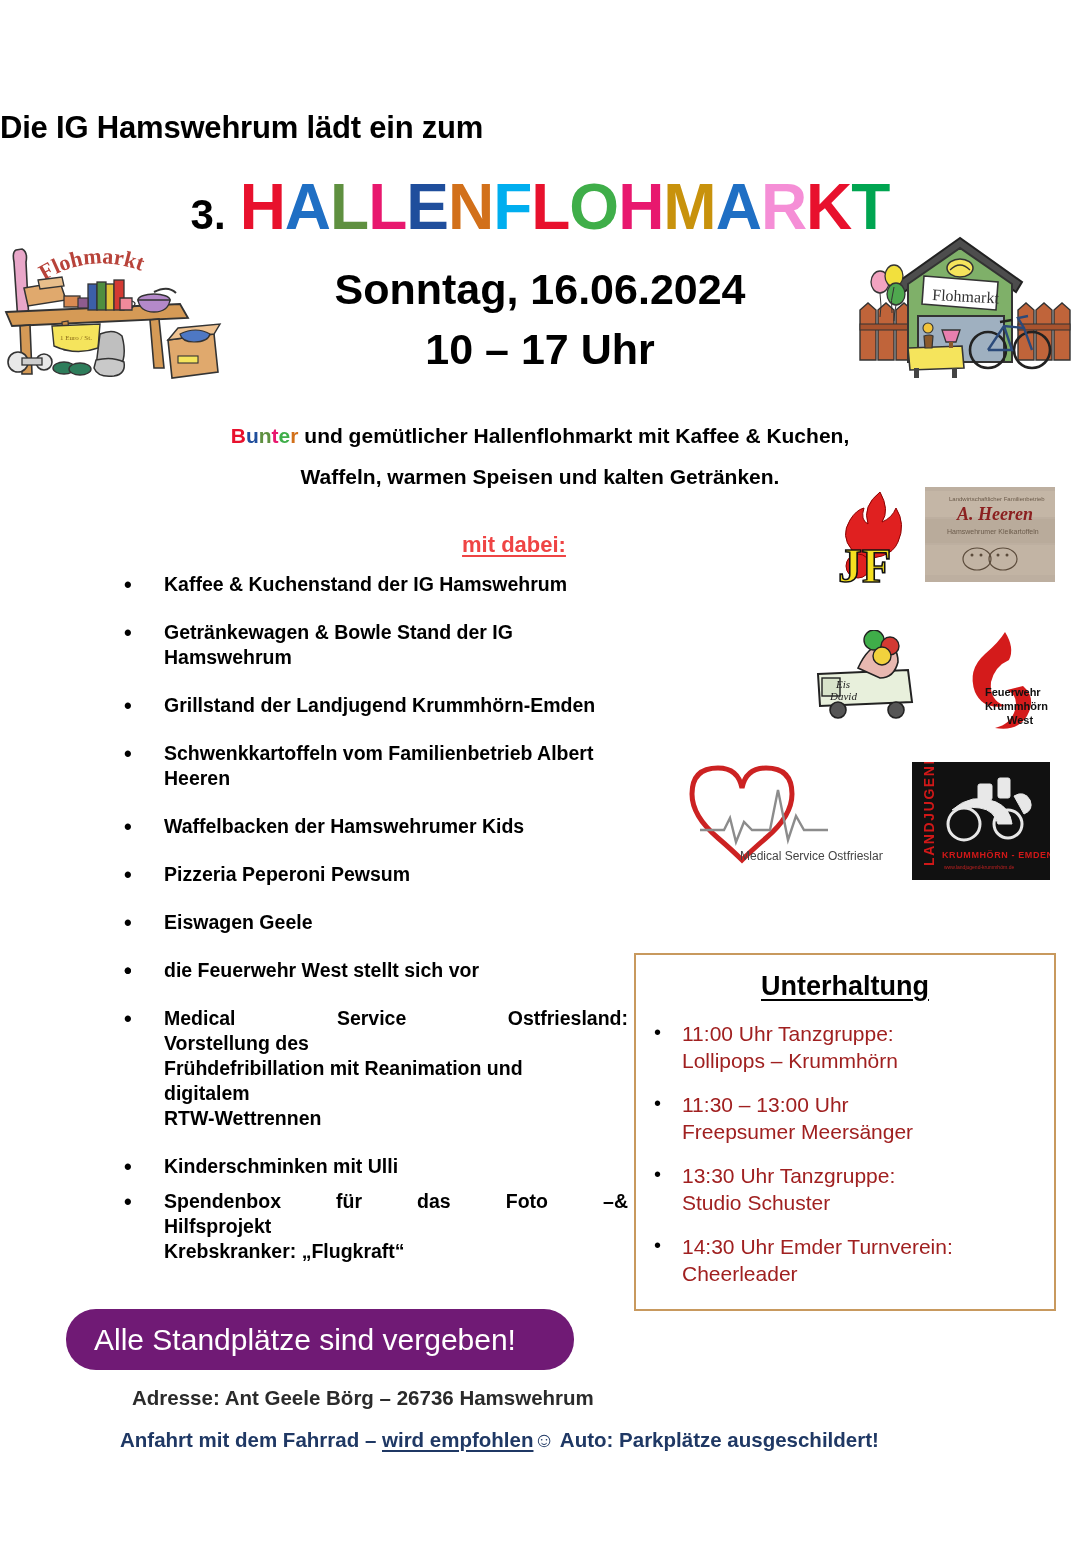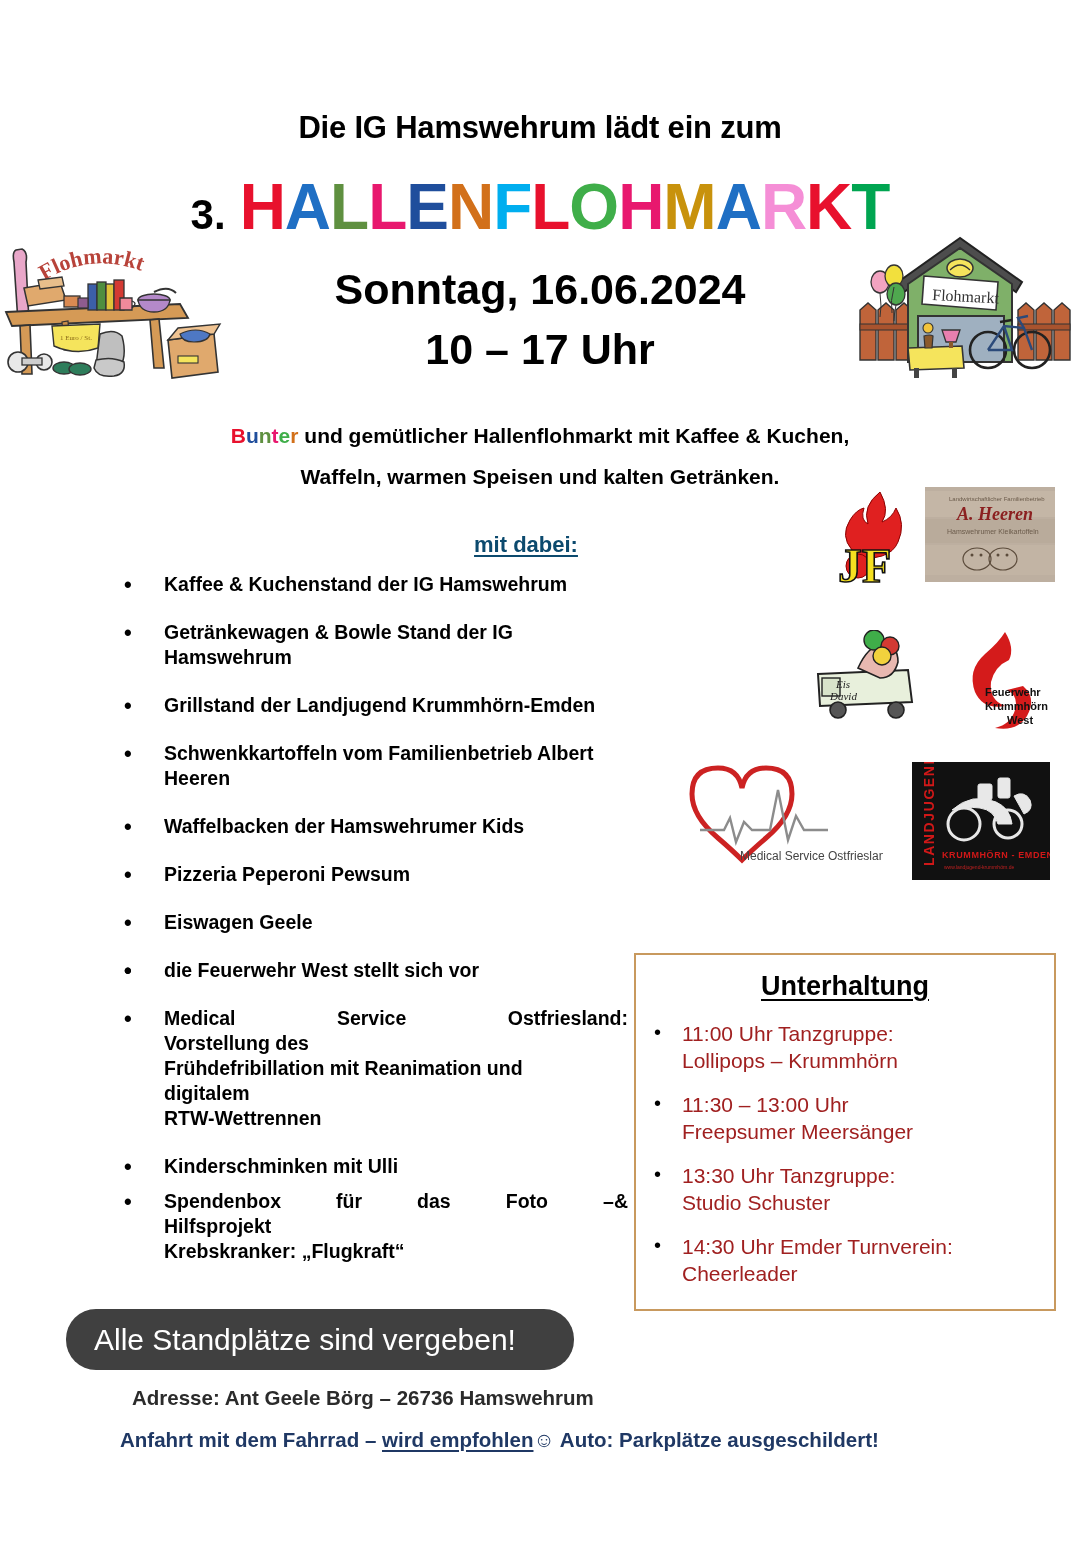--- a/index.html
+++ b/index.html
@@ -15,21 +15,21 @@
     color: #000000;
     overflow: hidden;
   }
 
   
   .invite-line {
     position: absolute;
     top: 110px;
     left: 0;
     width: 1080px;
-    text-align: center;
+    text-align: left;
     font-size: 31px;
     font-weight: bold;
     letter-spacing: -0.2px;
   }
 
   .title-row {
     position: absolute;
     top: 170px;
     left: 0;
     width: 1080px;
@@ -77,26 +77,26 @@
     text-align: center;
     font-size: 21px;
     font-weight: bold;
     line-height: 41px;
   }
   .intro .cw { display: inline; }
 
   .mit-dabei {
     position: absolute;
     top: 532px;
-    left: 16px;
+    left: 4px;
     width: 1020px;
     text-align: center;
     font-size: 22px;
     font-weight: bold;
-    color: #0c4a6e;
+    color: #ef4444;
   }
   .mit-dabei u { text-decoration: underline; text-underline-offset: 3px; }
 
   
   .main-list {
     position: absolute;
     top: 572px;
     left: 118px;
     width: 510px;
     list-style: none;
@@ -164,21 +164,21 @@
     font-size: 20px;
   }
 
   
   .banner {
     position: absolute;
     left: 66px;
     top: 1309px;
     width: 508px;
     height: 61px;
-    background: #404040;
+    background: #701a75;
     border-radius: 30px;
     color: #ffffff;
     font-size: 30px;
     display: flex;
     align-items: center;
     padding-left: 28px;
     box-sizing: border-box;
   }
 
   

